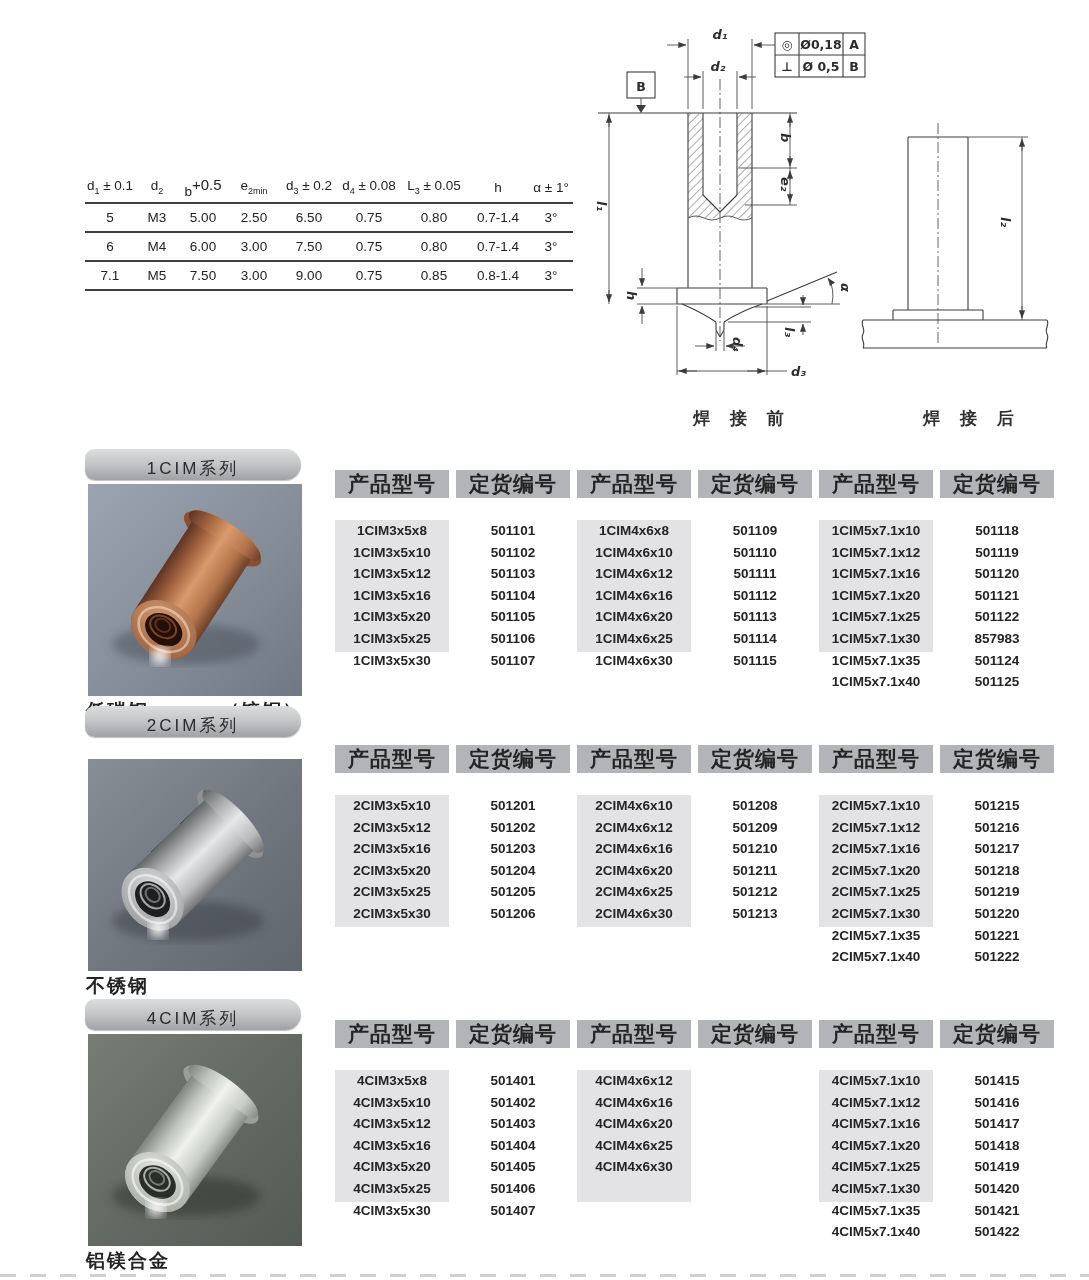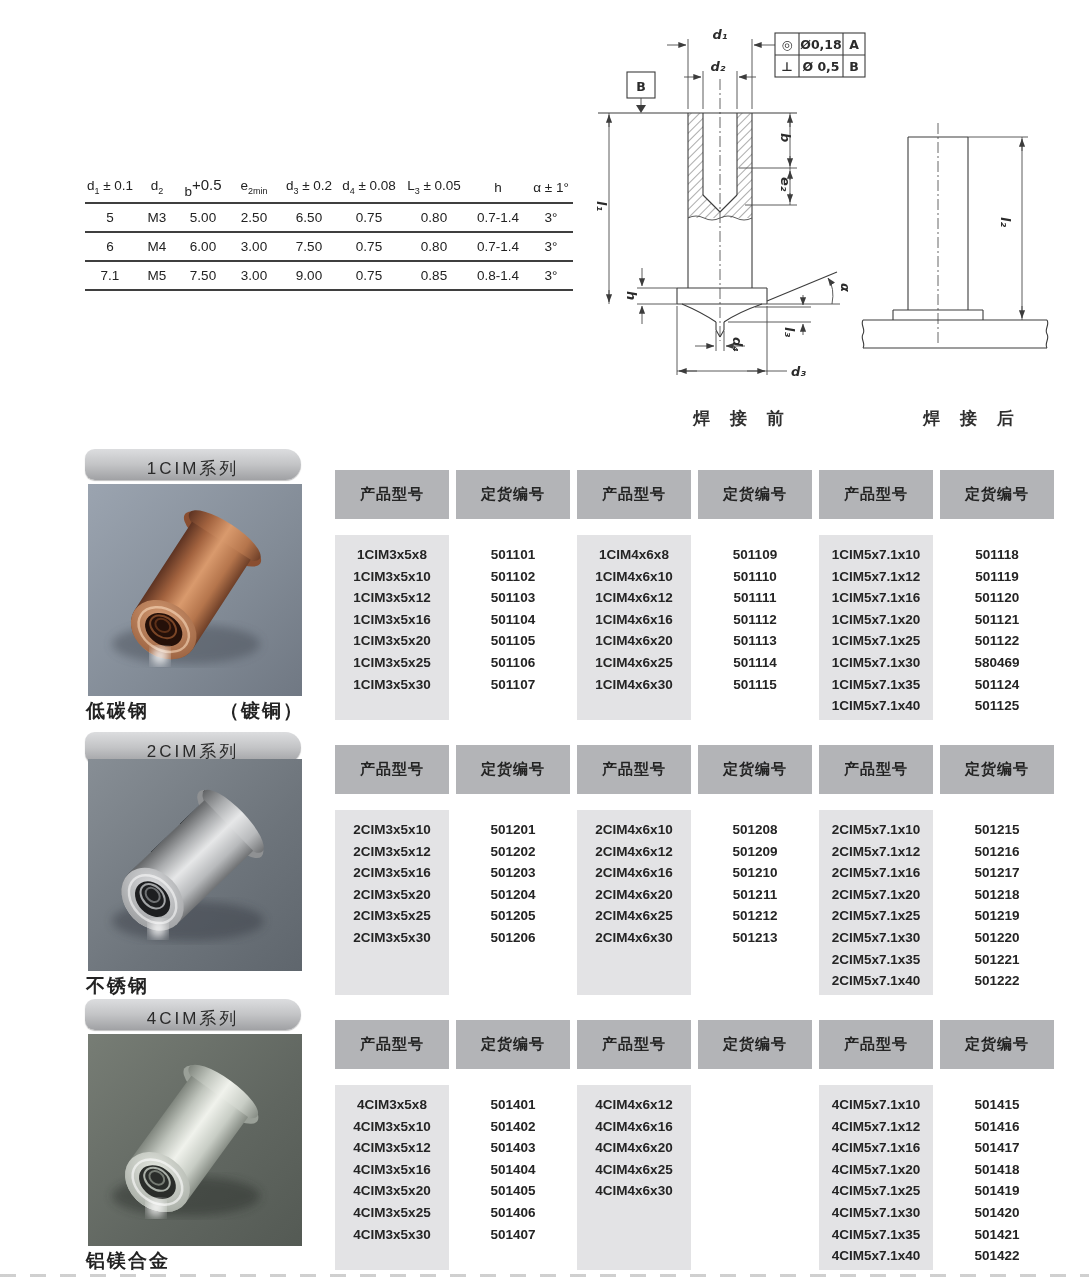--- a/index.html
+++ b/index.html
@@ -30,23 +30,23 @@
         background:linear-gradient(#dcdddf 0%,#c3c4c6 50%,#a0a1a4 100%);
         display:flex;align-items:flex-end;justify-content:center;
         font-size:17px;font-weight:normal;color:#2a2a2a;letter-spacing:3px;
         box-shadow:0 1px 1px rgba(0,0,0,.25);}
   .photo{position:absolute;left:88px;width:214px;height:212px;}
   .caption{position:absolute;left:86px;width:218px;height:24px;display:flex;justify-content:space-between;
            font-size:19px;font-weight:bold;color:#232323;letter-spacing:2px;white-space:nowrap;align-items:center;}
 
   .ptable{position:absolute;left:335px;width:722px;display:flex;gap:7px;}
   .pcol{width:114px;flex:0 0 114px;}
-  .pcol-head{height:49px;background:#b3b4b7;display:flex;align-items:center;justify-content:center;
-             font-size:15px;font-weight:bold;color:#242424;letter-spacing:1px;}
-  .pcol-body{height:185px;margin-top:16px;padding-top:9px;box-sizing:border-box;}
+  .pcol-head{height:28px;background:#b3b4b7;display:flex;align-items:center;justify-content:center;
+             font-size:21px;font-weight:bold;color:#242424;letter-spacing:1px;}
+  .pcol-body{height:132px;margin-top:22px;box-sizing:border-box;}
   .pcol.model .pcol-body{background:#e3e3e5;}
   .pcol.order .pcol-body{background:#ffffff;}
   .pcell{height:21.6px;line-height:21.6px;text-align:center;font-size:13.5px;font-weight:bold;color:#242424;white-space:nowrap;}
 
   .bottom-strip{position:absolute;left:0;top:1274px;width:1089px;height:3px;opacity:.55;
         background:repeating-linear-gradient(90deg,#a9a9a9 0 16px,transparent 16px 30px);}
 </style>
 </head>
 <body>
 
@@ -355,28 +355,28 @@
         </div>
       </div>
       <div class="pcol order">
         <div class="pcol-head">定货编号</div>
         <div class="pcol-body">
           <div class="pcell">501118</div>
           <div class="pcell">501119</div>
           <div class="pcell">501120</div>
           <div class="pcell">501121</div>
           <div class="pcell">501122</div>
-          <div class="pcell">580469</div>
+          <div class="pcell">857983</div>
           <div class="pcell">501124</div>
           <div class="pcell">501125</div>
         </div>
       </div>
     </div>
 
-  <div class="pill" style="top:732px">
+  <div class="pill" style="top:706px">
     <span>2CIM系列</span>
   </div>
   <div class="photo" style="top:759px">
     <svg width="214" height="212" viewBox="0 0 214 212">
       <defs>
         <linearGradient id="bgB" x1="0" y1="0" x2="1" y2="1">
           <stop offset="0" stop-color="#878e95"></stop>
             <stop offset=".6" stop-color="#6d747b"></stop>
             <stop offset="1" stop-color="#5f666d"></stop>
         </linearGradient>

